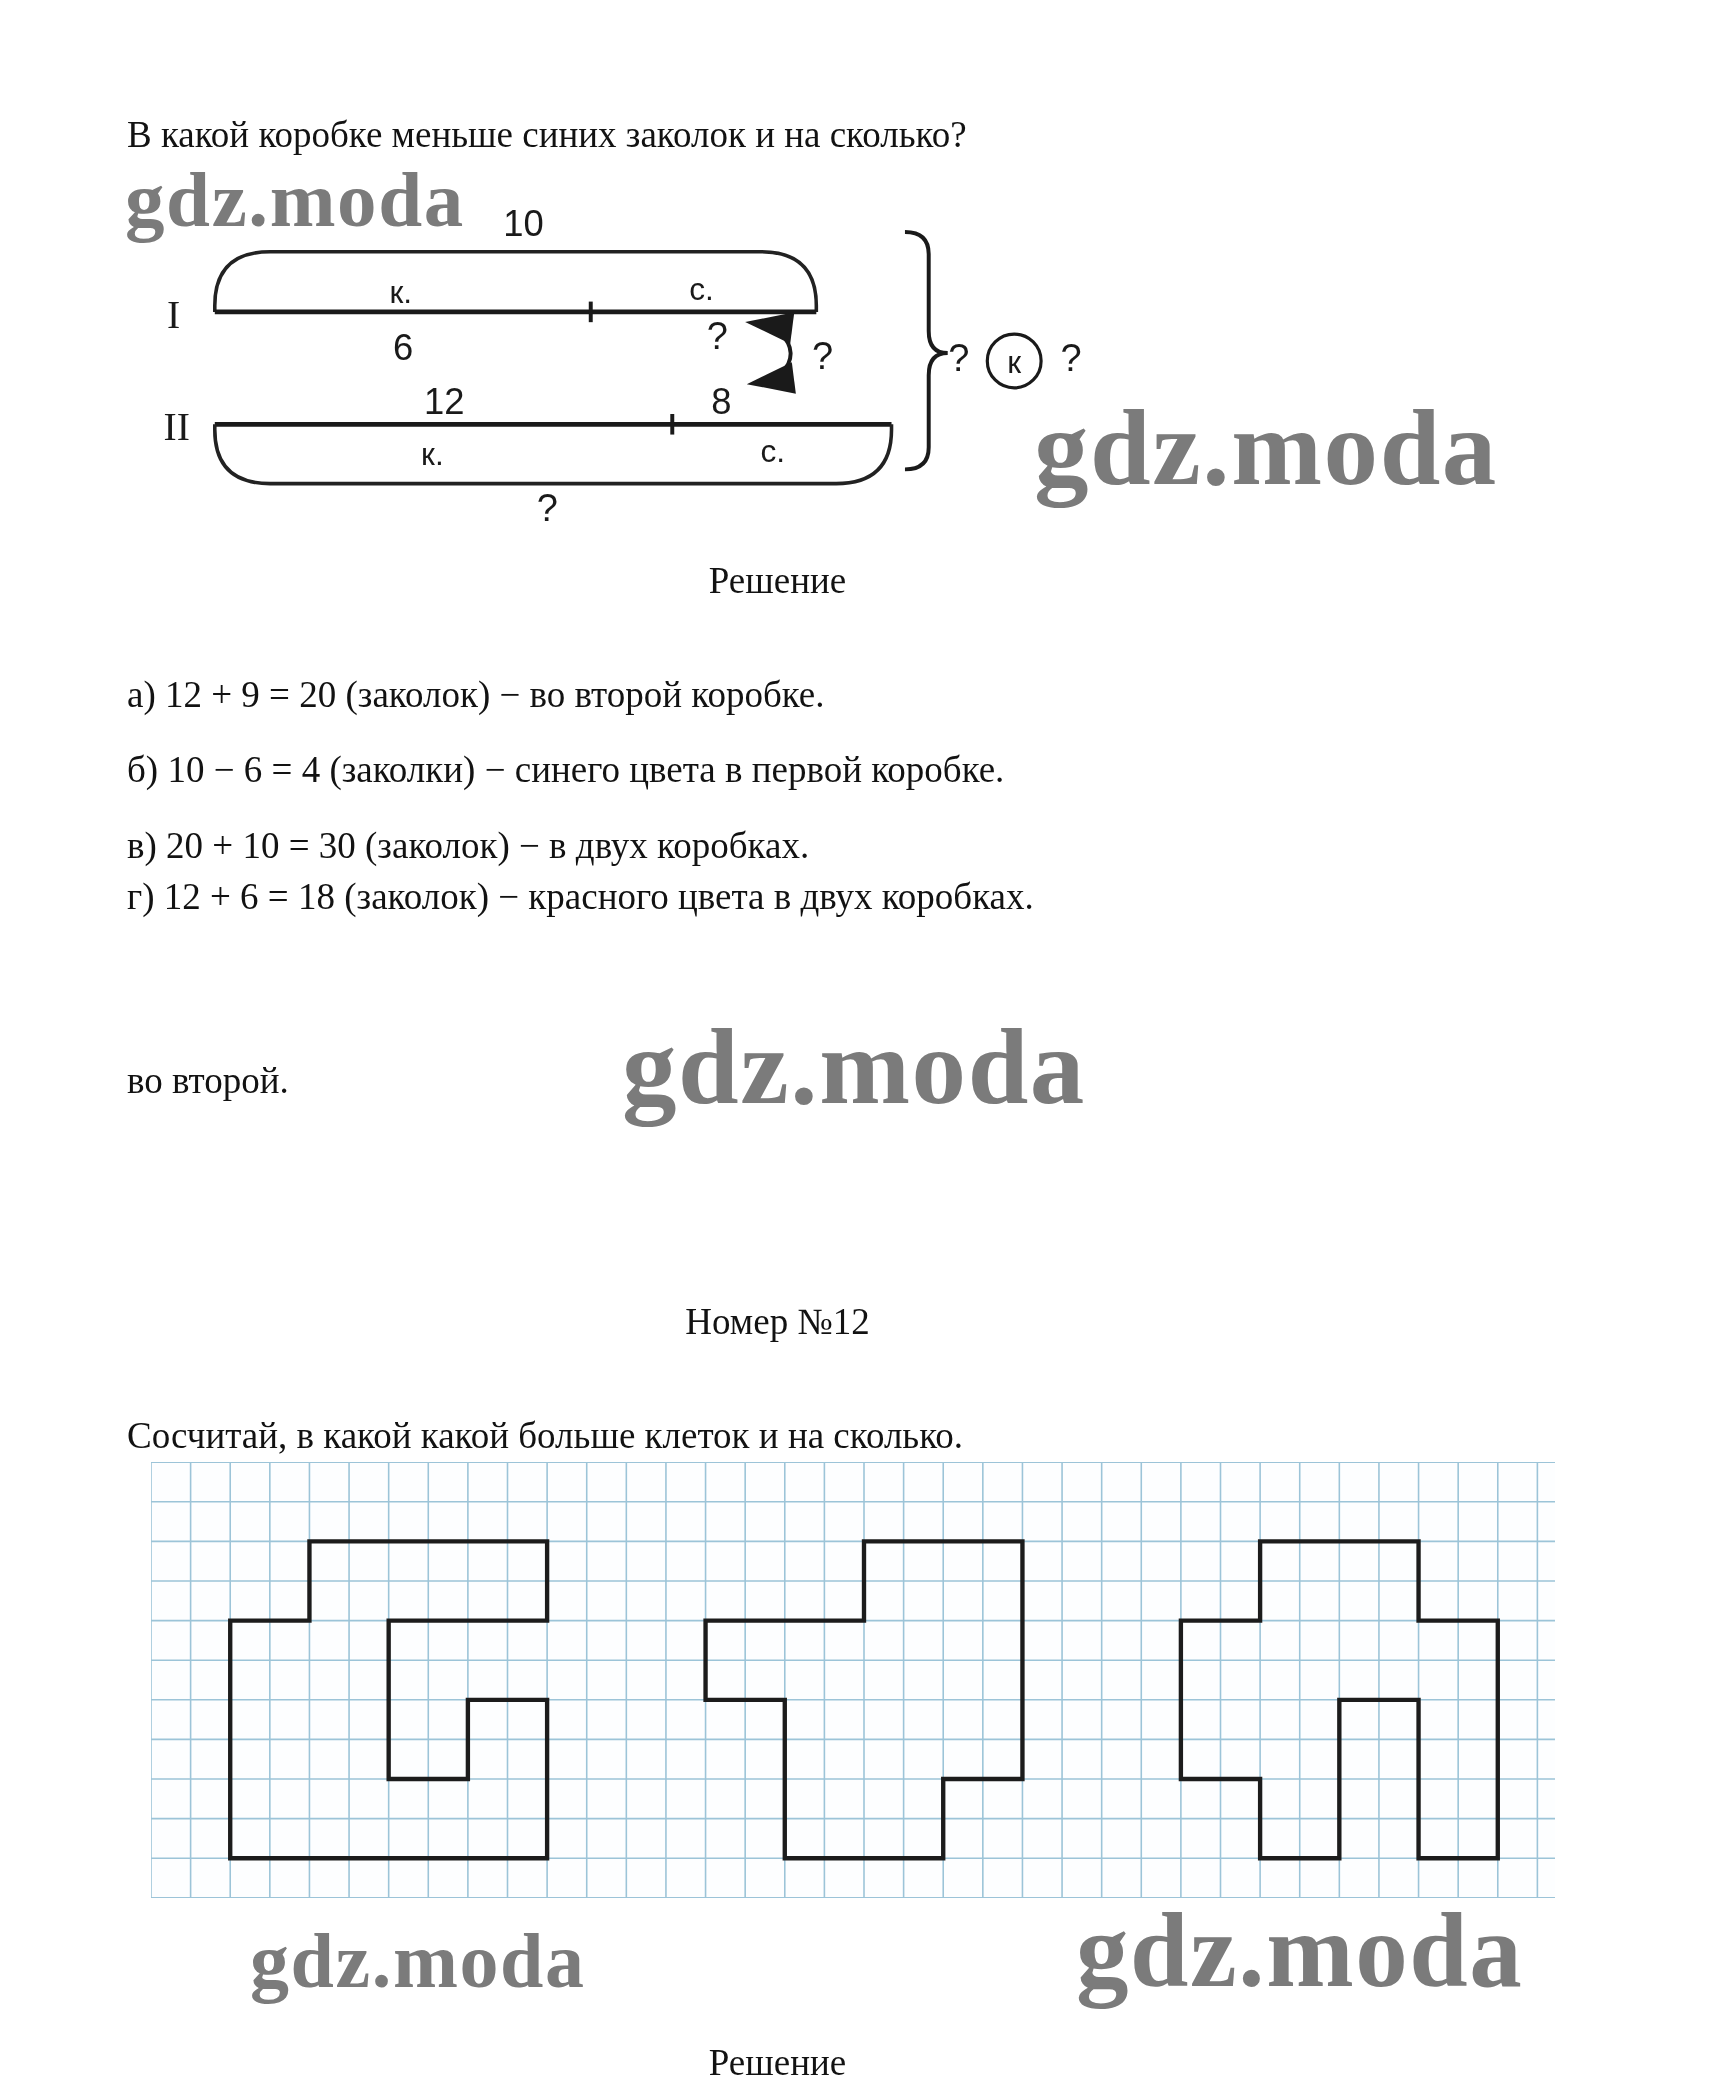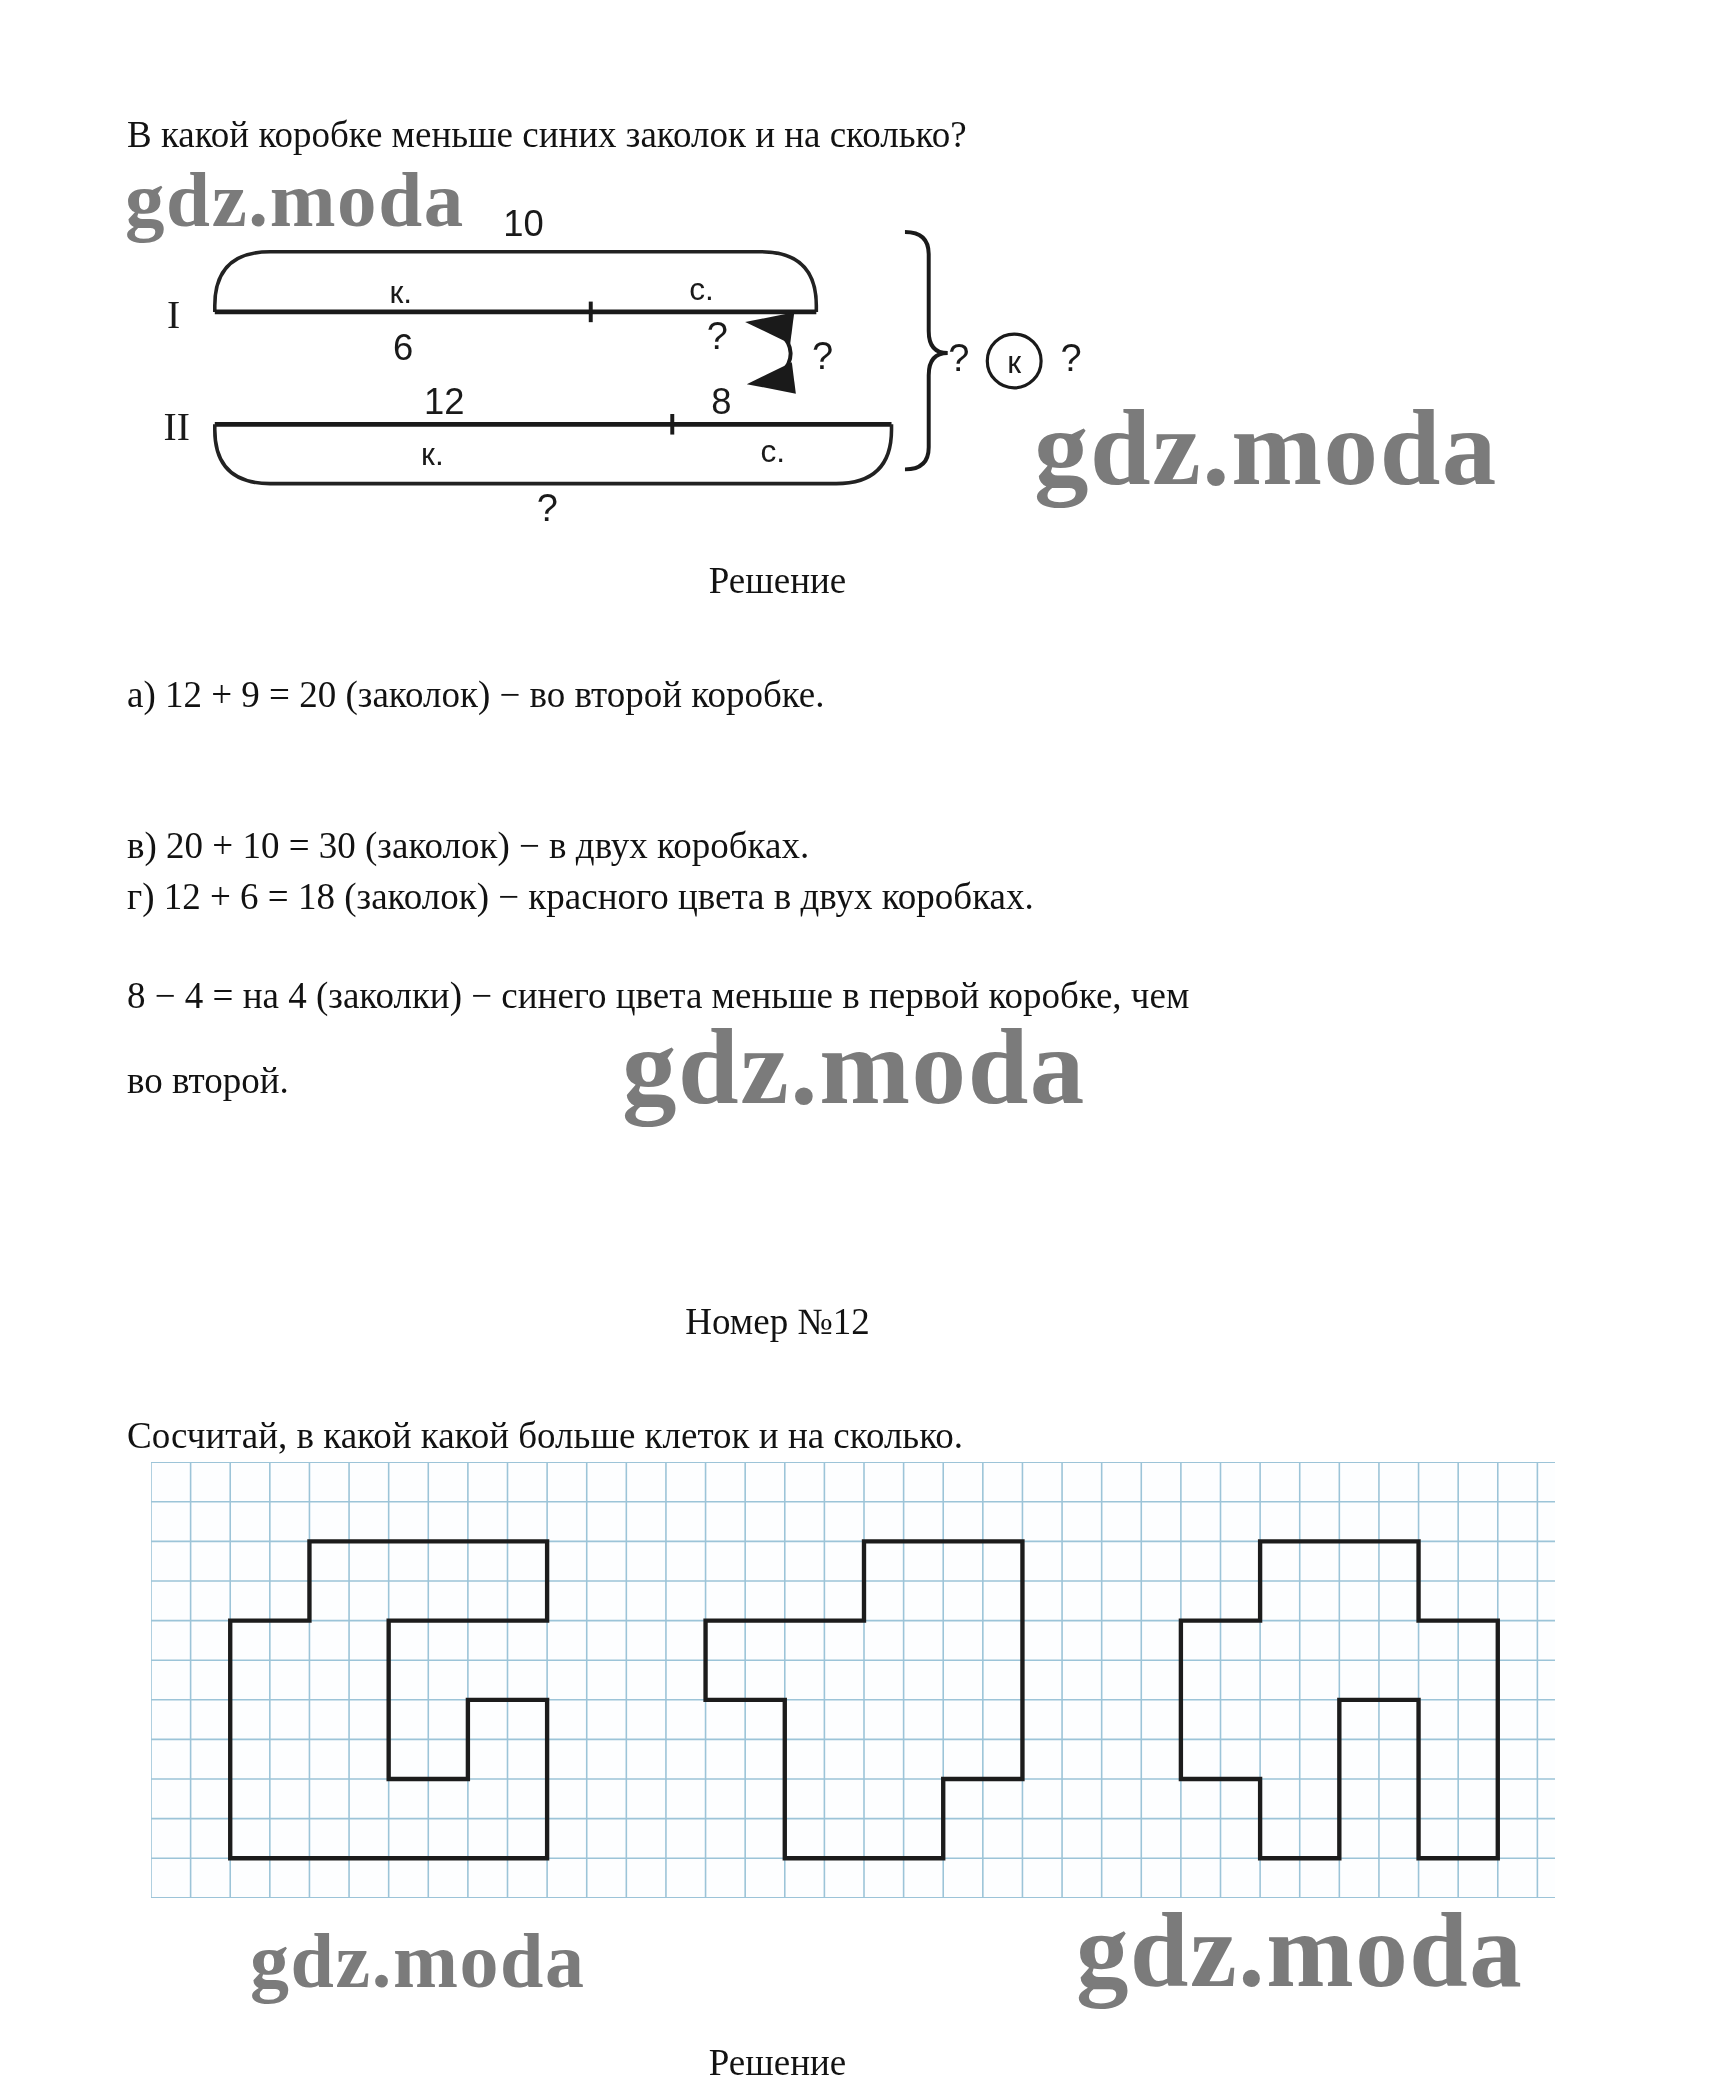--- a/index.html
+++ b/index.html
@@ -104,23 +104,23 @@
     <text class="qm" x="1210" y="253">?</text>
     <circle cx="1280" cy="240" r="34" fill="none" stroke="#1a1a1a" stroke-width="4"></circle>
     <text class="kletter" x="1280" y="255">к</text>
     <text class="qm" x="1352" y="253">?</text>
   </svg>
 
   <div class="wm wm2">gdz.moda</div>
 
   <div class="heading" style="top:515px;">Решение</div>
   <div class="txt" style="left:127px;top:630px;">а) 12 + 9 = 20 (заколок) − во второй коробке.</div>
+  <div class="txt" style="left:127px;top:705px;">б) 10 − 6 = 4 (заколки) − синего цвета в первой коробке.</div>
   <div class="txt" style="left:127px;top:781px;">в) 20 + 10 = 30 (заколок) − в двух коробках.</div>
   <div class="txt" style="left:127px;top:832px;">г) 12 + 6 = 18 (заколок) − красного цвета в двух коробках.</div>
-  <div class="txt" style="left:127px;top:931px;">8 − 4 = на 4 (заколки) − синего цвета меньше в первой коробке, чем</div>
   <div class="txt" style="left:127px;top:1016px;">во второй.</div>
 
   <div class="wm wm3">gdz.moda</div>
 
   <div class="heading" style="top:1256px;">Номер №12</div>
   <div class="txt" style="left:127px;top:1371px;">Сосчитай, в какой какой больше клеток и на сколько.</div>
 
   <div class="gridwrap">
     <svg id="grid-svg" width="1426" height="436" viewBox="0 0 1800 550">
         <g stroke="#9cc4d8" stroke-width="2">

